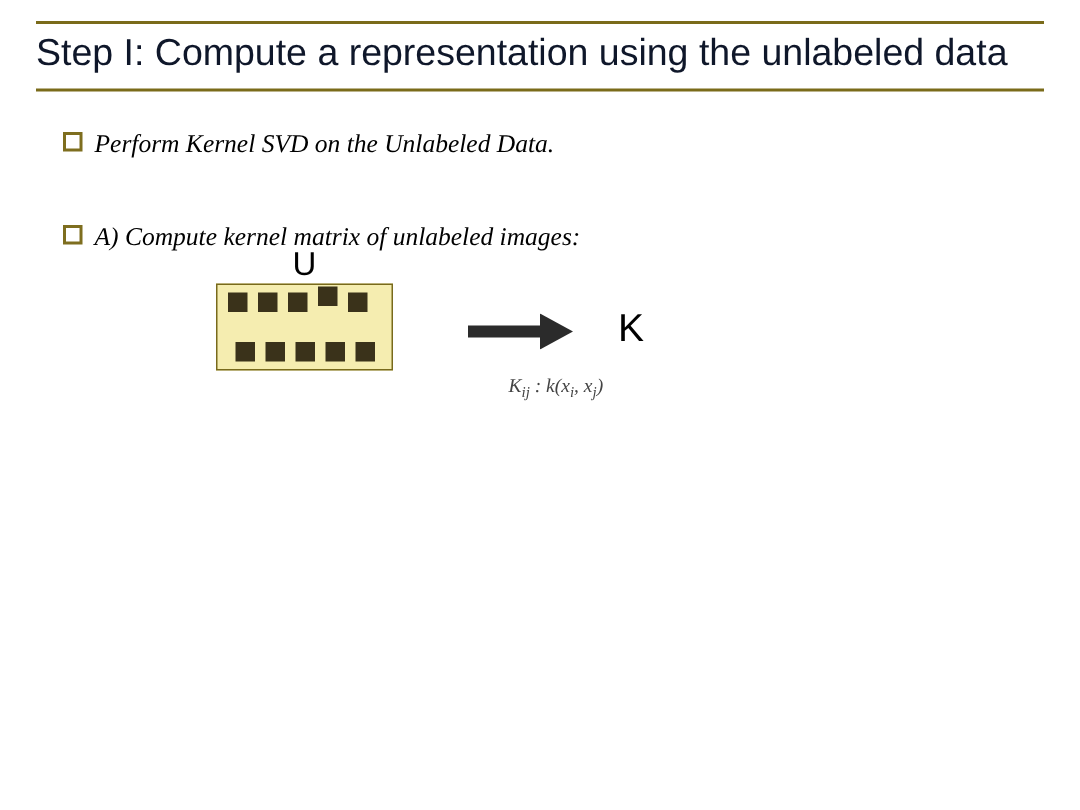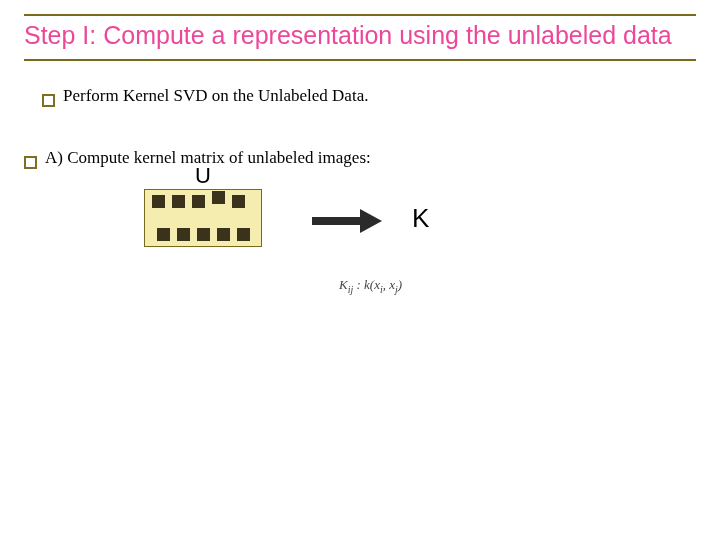--- a/index.html
+++ b/index.html
@@ -17,33 +17,34 @@
     box-sizing: border-box;
   }
   .title-wrap {
     border-top: 2px solid #7a6b1a;
     border-bottom: 2px solid #7a6b1a;
     padding: 4px 0 8px 0;
     margin-bottom: 24px;
   }
   .title {
     font-size: 25px;
-    color: #ec4899;
+    color: #0f172a;
     font-family: Arial, sans-serif;
     line-height: 1.25;
     font-weight: 400;
   }
   .bullet {
     display: flex;
-    align-items: flex-end;
+    align-items: flex-start;
     margin-left: 18px;
     margin-bottom: 40px;
+    font-style: italic;
   }
   .bullet.sub {
-    margin-left: 0;
+    margin-left: 18px;
     margin-bottom: 20px;
   }
   .checkbox-icon {
     width: 13px;
     height: 13px;
     border: 2px solid #7e6e1f;
     box-sizing: border-box;
     margin-right: 8px;
     margin-top: 3px;
     flex: 0 0 auto;
@@ -110,21 +111,20 @@
   }
   .formula {
     position: absolute;
     left: 195px;
     top: 60px;
     font-family: Georgia, 'Times New Roman', serif;
     font-size: 13px;
     font-style: italic;
     color: #444;
     white-space: nowrap;
-    margin-top: 28px;
   }
   .formula .sub { font-size: 10px; font-style: italic; vertical-align: sub; }
   .last-bullet { margin-top: 20px; }
 </style>
 </head>
 <body>
 
 <div class="slide">
   <div class="title-wrap">
     <div class="title">Step I: Compute a representation using the unlabeled data</div>

